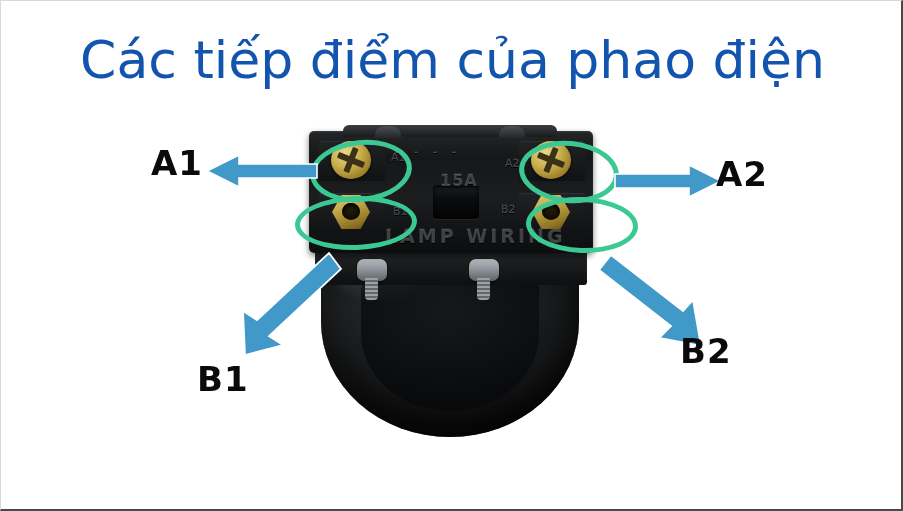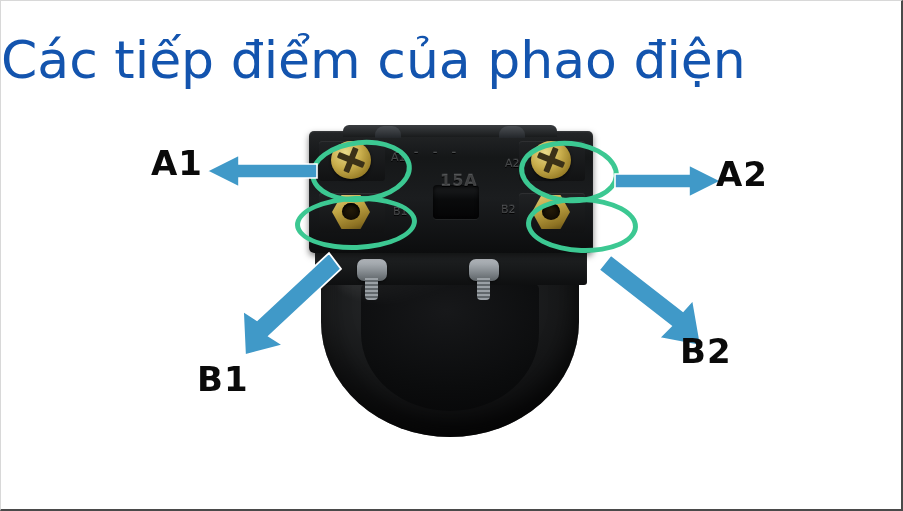--- a/index.html
+++ b/index.html
@@ -20,21 +20,21 @@
     border-left: 1px solid #d8d8d8;
     font-family: "Liberation Sans", sans-serif;
   }
 
   
   #title {
     position: absolute;
     left: 0;
     top: 28px;
     width: 903px;
-    text-align: left;
+    text-align: center;
     font-family: "DejaVu Sans", sans-serif;
     font-size: 52px;
     line-height: 62px;
     letter-spacing: 0px;
     color: #1354ae;
     white-space: nowrap;
   }
 
   
   .lbl {
@@ -282,20 +282,21 @@
 
       <div class="pad" id="pad-a1"></div>
       <div class="pad" id="pad-a2"></div>
       <div class="pad" id="pad-b1"></div>
       <div class="pad" id="pad-b2"></div>
 
       <div id="slot"></div>
 
       <div class="molded" id="molded-top">- - - -</div>
       <div class="molded" id="molded-amp">15A</div>
+      <div class="molded" id="molded-wire">LAMP WIRING</div>
       <div class="molded" id="molded-a1">A1</div>
       <div class="molded" id="molded-a2">A2</div>
       <div class="molded" id="molded-b1">B1</div>
       <div class="molded" id="molded-b2">B2</div>
 
       <div class="screw" id="screw-a1">
         <div class="cross-a"></div>
         <div class="cross-b"></div>
       </div>
       <div class="screw" id="screw-a2">

